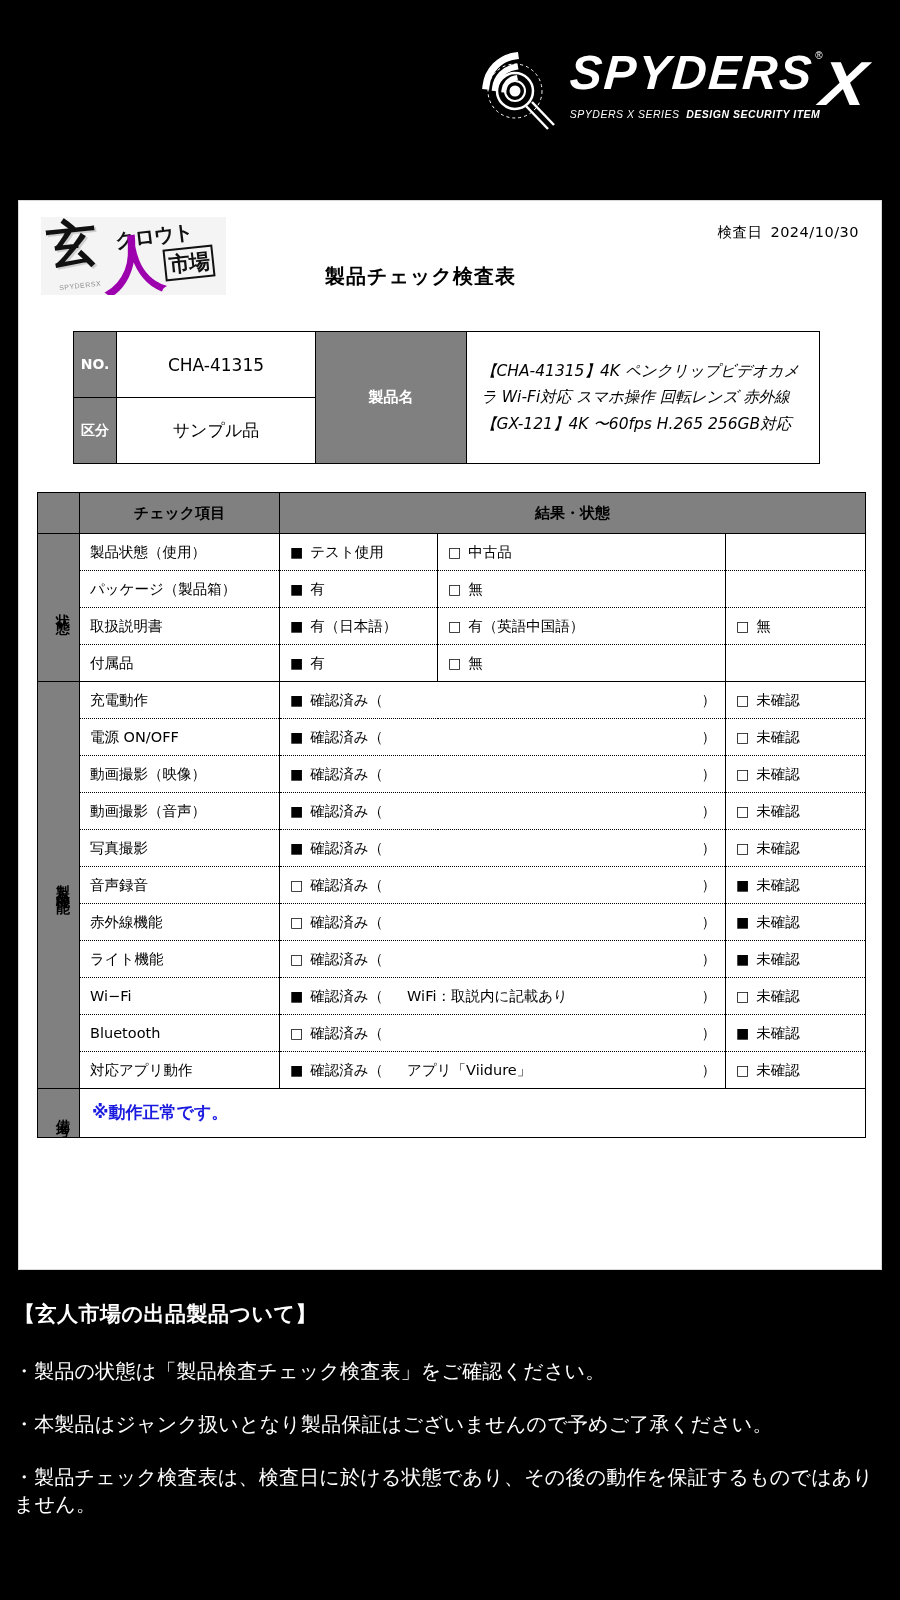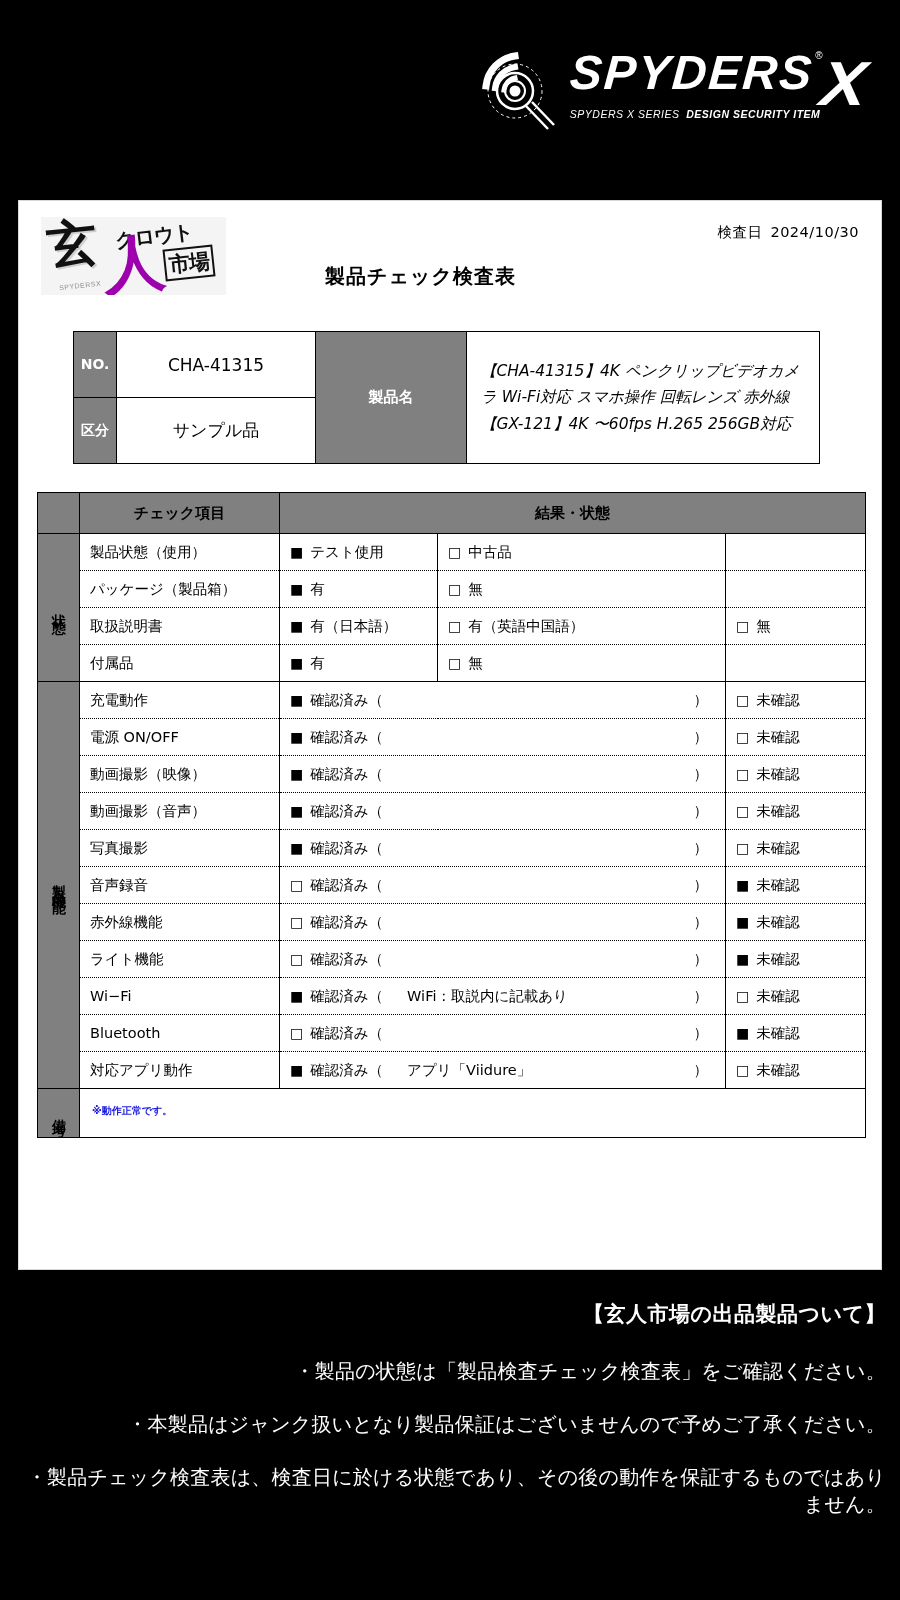--- a/index.html
+++ b/index.html
@@ -235,21 +235,21 @@
     top: 291px;
     width: 828px;
   }
   .tbl-check td {
     border-left: 1px solid #000;
     border-right: 1px solid #000;
     border-top: 1px solid #000;
     border-bottom: 1px solid #000;
     font-size: 14.5px;
     color: #000;
-    padding: 0 8px 0 10px;
+    padding: 0 0 0 10px;
     height: 36px;
     vertical-align: middle;
   }
   .tbl-check .hdr td {
     height: 40px;
     text-align: center;
     padding: 0;
     font-size: 15px;
   }
   .col-side   { width: 42px; }
@@ -283,34 +283,33 @@
 
   
   .remark-body {
     height: 146px;
     vertical-align: top !important;
     padding: 12px 0 0 12px !important;
   }
   .remark-text {
     color: #1b1be0;
     font-weight: 700;
-    font-size: 10px;
+    font-size: 17px;
   }
 
   
   .footer {
     position: absolute;
     left: 0;
     top: 1300px;
     width: 900px;
     padding: 0 14px;
     box-sizing: border-box;
     color: #ffffff;
     font-family: "DejaVu Sans", sans-serif;
-    text-align: right;
   }
   .footer h2 {
     margin: 0 0 30px 0;
     font-size: 21px;
     font-weight: 700;
     letter-spacing: .5px;
   }
   .footer p {
     margin: 0 0 26px 0;
     font-size: 20px;

